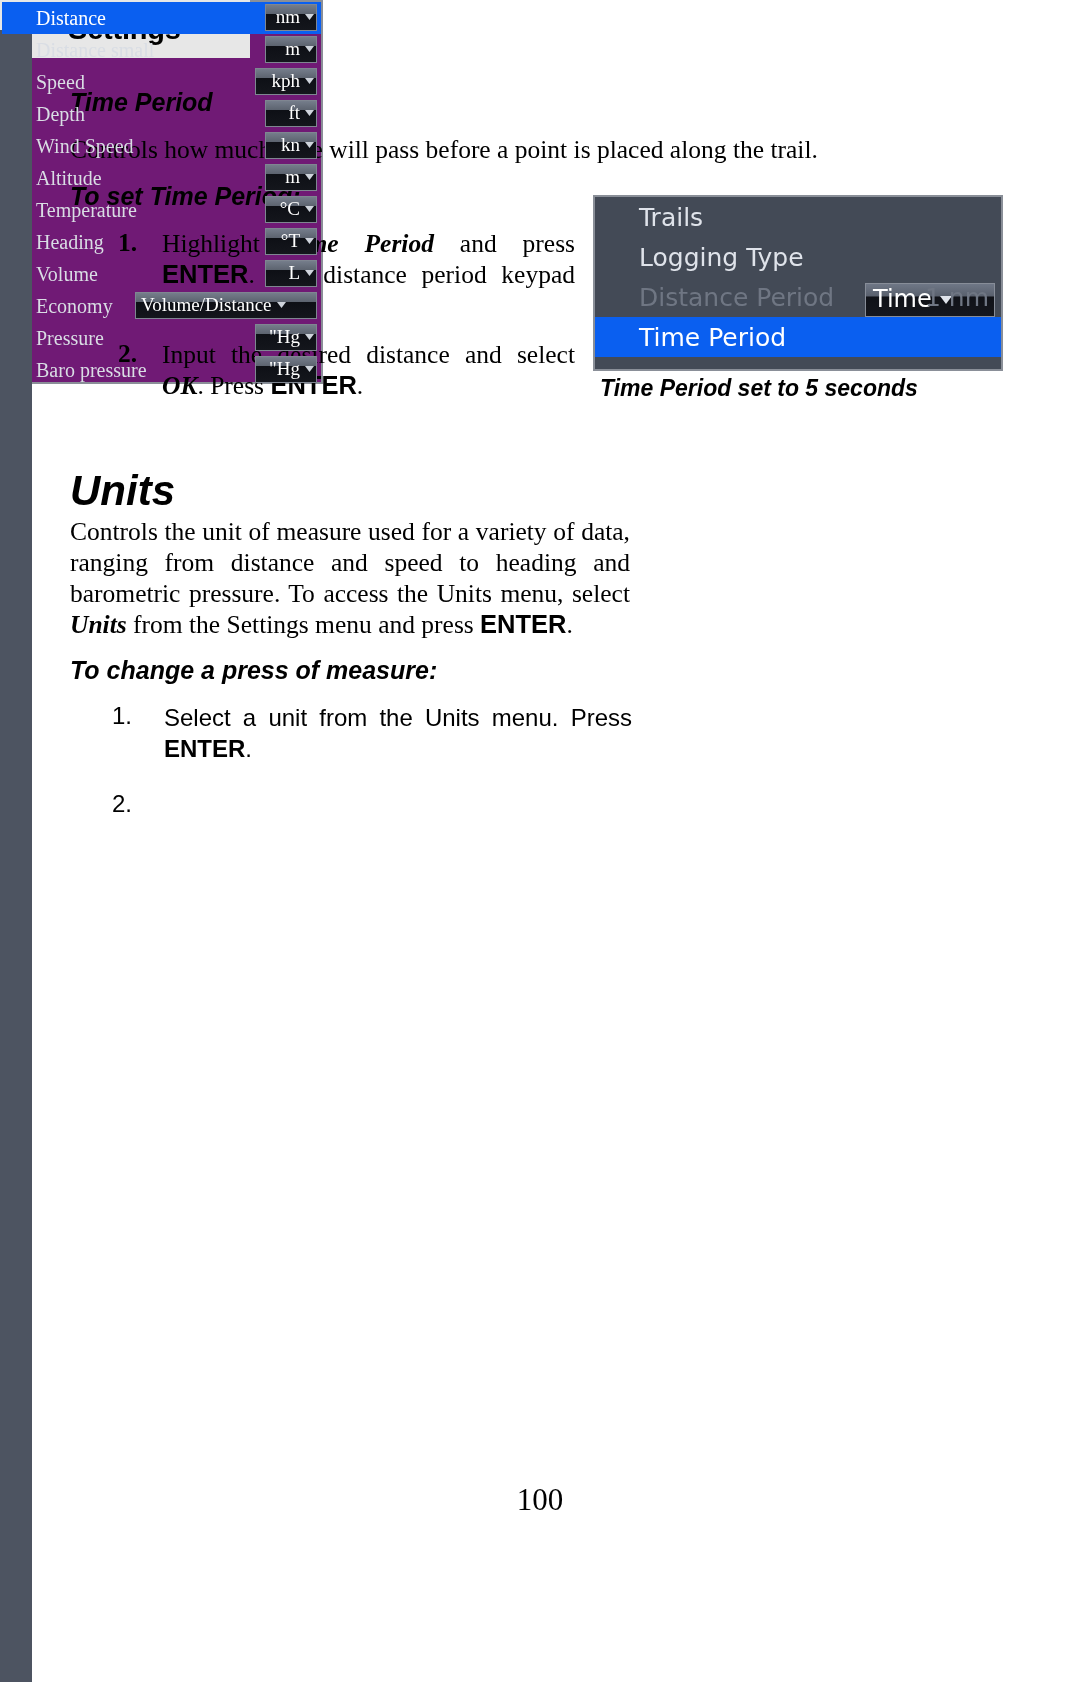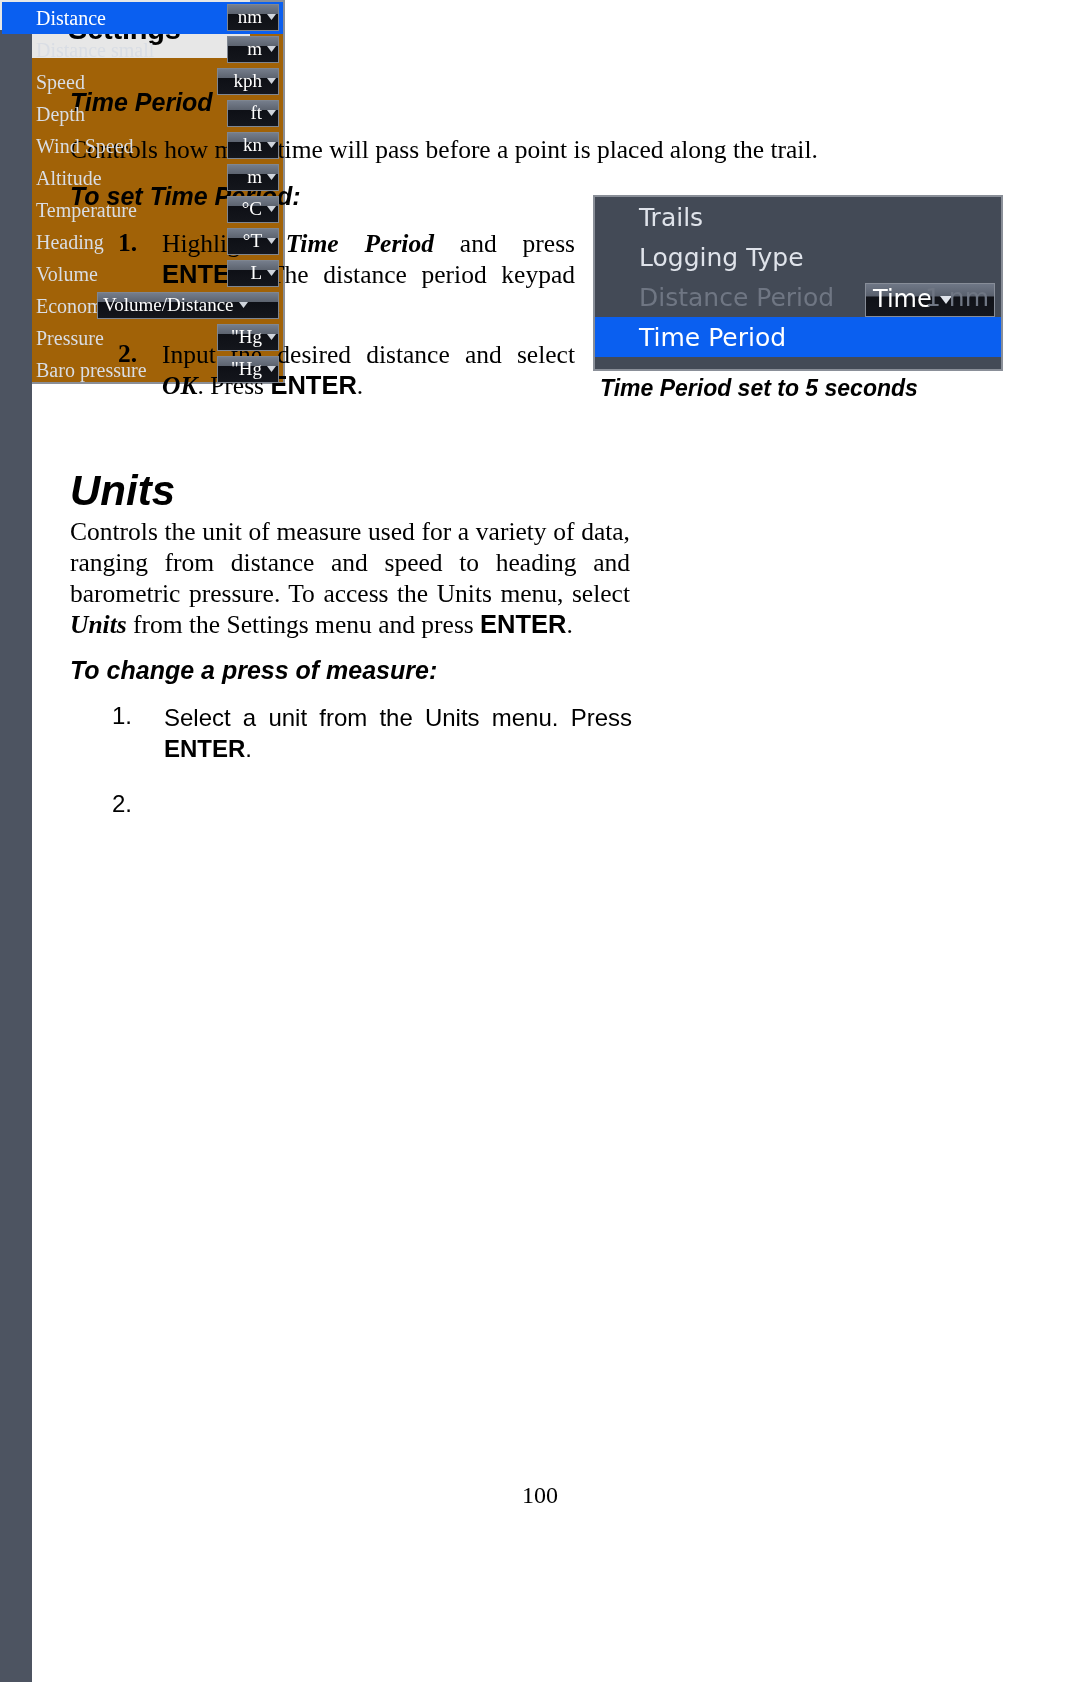--- a/index.html
+++ b/index.html
@@ -136,23 +136,23 @@
     font-family:"Liberation Sans", sans-serif;
     font-weight:bold; font-style:italic;
     font-size:23px; color:#000;
     white-space:nowrap;
     text-align:right;
   }
   #trails-caption{ left:600px; top:375px; }
 
   
   #units-panel{
-    left:650px; top:524px; width:285px; height:384px;
+    left:650px; top:524px; width:323px; height:384px;
     border:2px solid #8a8f98;
-    background:#a16207;
+    background:#701a75;
   }
   #units-panel .gutter{
     position:absolute; left:0; top:30px; width:32px; bottom:0;
     background:#4d5461;
   }
   .u-row{
     position:relative; height:32px;
     display:flex; align-items:center;
     padding-left:34px;
   }
@@ -178,21 +178,21 @@
   }
   .u-combo.sm{ width:52px; }
   .u-combo.md{ width:62px; }
   .u-combo.wide{ width:182px; justify-content:flex-start; }
 
   
   #page-number{
     position:absolute; left:0; right:0; top:1482px;
     text-align:center;
     font-family:"Liberation Serif", serif;
-    font-size:24px; color:#000;
+    font-size:31px; color:#000;
   }
 </style>
 </head>
 <body>
 
 <div class="header-tab">
   <span class="title">Settings</span>
 </div>
 
 <div class="h3" id="time-period-heading">Time Period</div>

